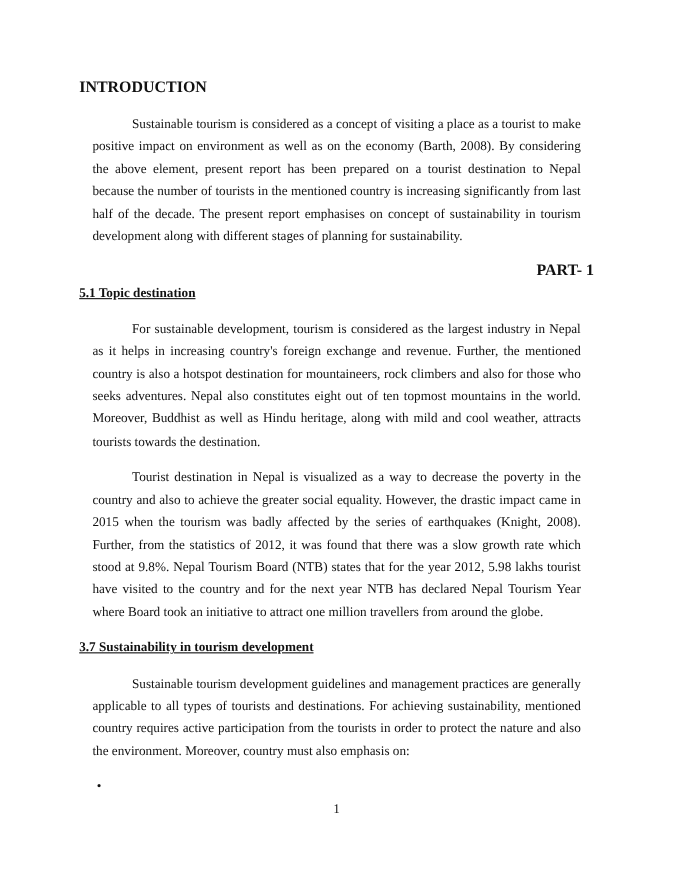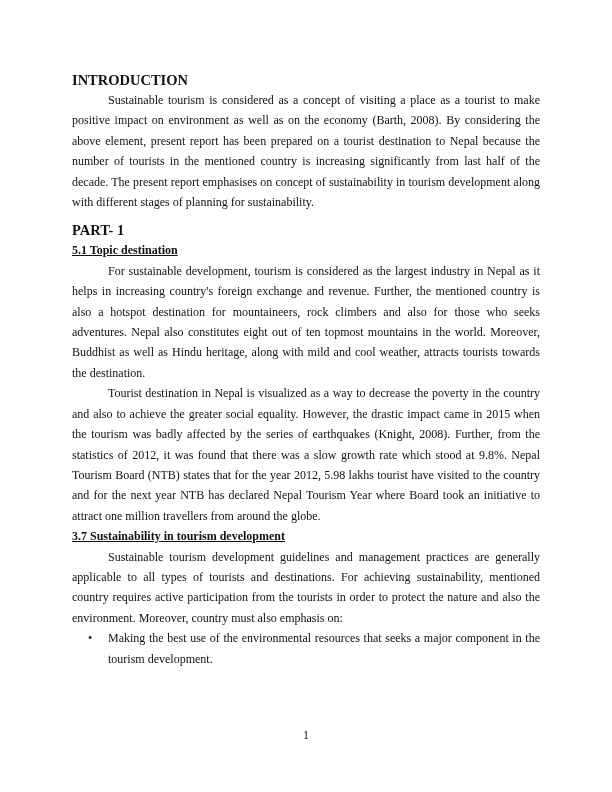--- a/index.html
+++ b/index.html
@@ -7,22 +7,22 @@
   .page { position: absolute; left: 0; top: 0; width: 531px; height: 792px; background: #fff; }
   .content {
     position: absolute; left: 72px; top: 70px; width: 468px;
     font-family: "Liberation Serif", serif; font-size: 12px; color: #111;
     line-height: 20.4px;
   }
   h1 {
     font-family: "Liberation Serif", serif; font-weight: bold; font-size: 14.5px;
     margin: 0; line-height: 20px; color: #111;
   }
-  h1.part { margin-top: 8px; }
-  p { margin: 0; text-align: justify; }
+  h1.part { margin-top: 8px; text-align: right; }
+  p { margin: 12px; text-align: justify; }
   p.indent { text-indent: 36px; }
   .sub { text-decoration: underline; margin: 0; line-height: 20.4px; font-weight: bold; }
   ul.bullets { list-style: none; margin: 0; padding: 0; }
   ul.bullets li { position: relative; padding-left: 36px; text-align: justify; }
   ul.bullets li .dot {
     position: absolute; left: 16px; top: 0; font-size: 12px;
   }
   .page-number {
     position: absolute; left: 0; width: 612px; top: 728px; text-align: center;
     font-family: "Liberation Serif", serif; font-size: 12px; color: #111;
@@ -42,19 +42,18 @@
     <div class="sub">5.1 Topic destination </div>
     <p class="indent">For sustainable development, tourism is considered as the largest industry in Nepal as it helps in increasing country's foreign exchange and revenue. Further, the mentioned country is also a hotspot destination for mountaineers, rock climbers and also for those who seeks adventures. Nepal also constitutes eight out of ten topmost mountains in the world. Moreover, Buddhist as well as Hindu heritage, along with mild and cool weather, attracts tourists towards the destination.</p>
     <p class="indent">Tourist destination in Nepal is visualized as a way to decrease the poverty in the country and also to achieve the greater social equality. However, the drastic impact came in 2015 when the tourism was badly affected by the series of earthquakes (Knight, 2008). Further, from the statistics of 2012, it was found that there was a slow growth rate which stood at 9.8%. Nepal Tourism Board (NTB) states that for the year 2012, 5.98 lakhs tourist have visited to the country and for the next year NTB has declared Nepal Tourism Year where Board took an initiative to attract one million travellers from around the globe.</p>
 
     <div class="sub">3.7 Sustainability in tourism development </div>
     <p class="indent">Sustainable tourism development guidelines and management practices are generally applicable to all types of tourists and destinations. For achieving sustainability, mentioned country requires active participation from the tourists in order to protect the nature and also the environment. Moreover, country must also emphasis on:</p>
 
     <ul class="bullets">
       <li>
         <span class="dot">•</span>
-        <span>Making the best use of the environmental resources that seeks a major component in the tourism development.</span>
       </li>
     </ul>
   </div>
 
   <div class="page-number">1</div>
 </div>
 
 </body></html>

